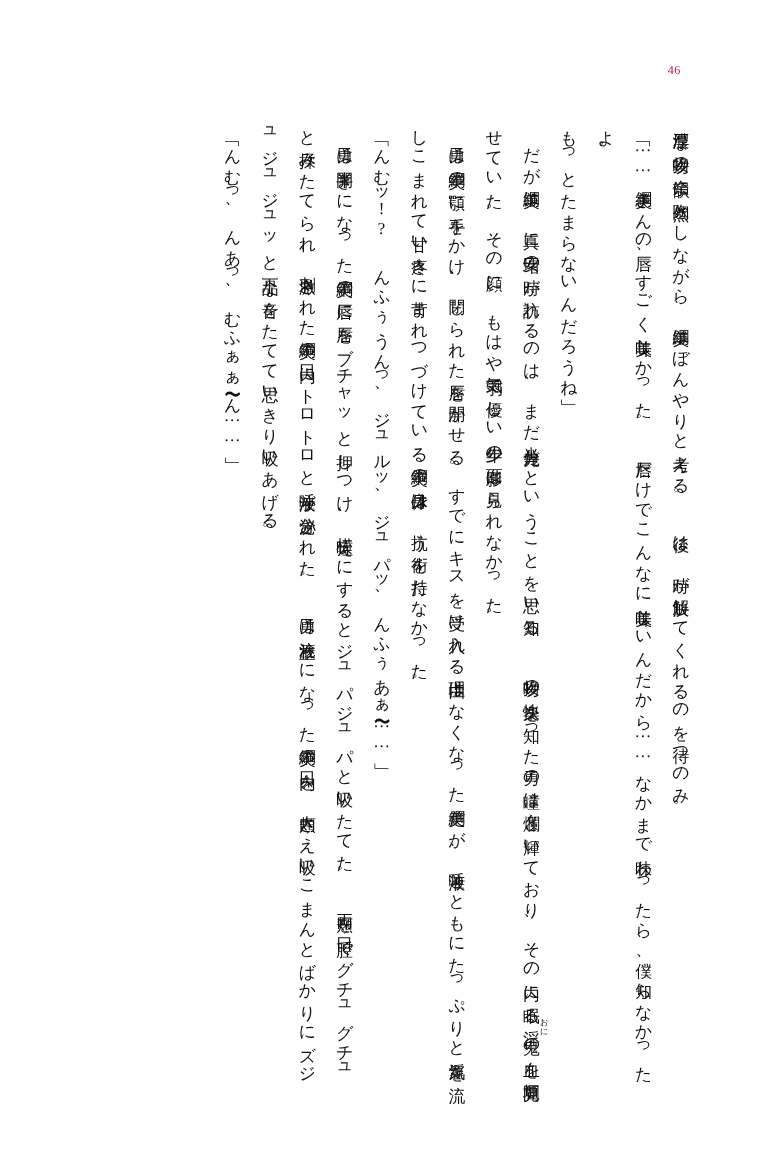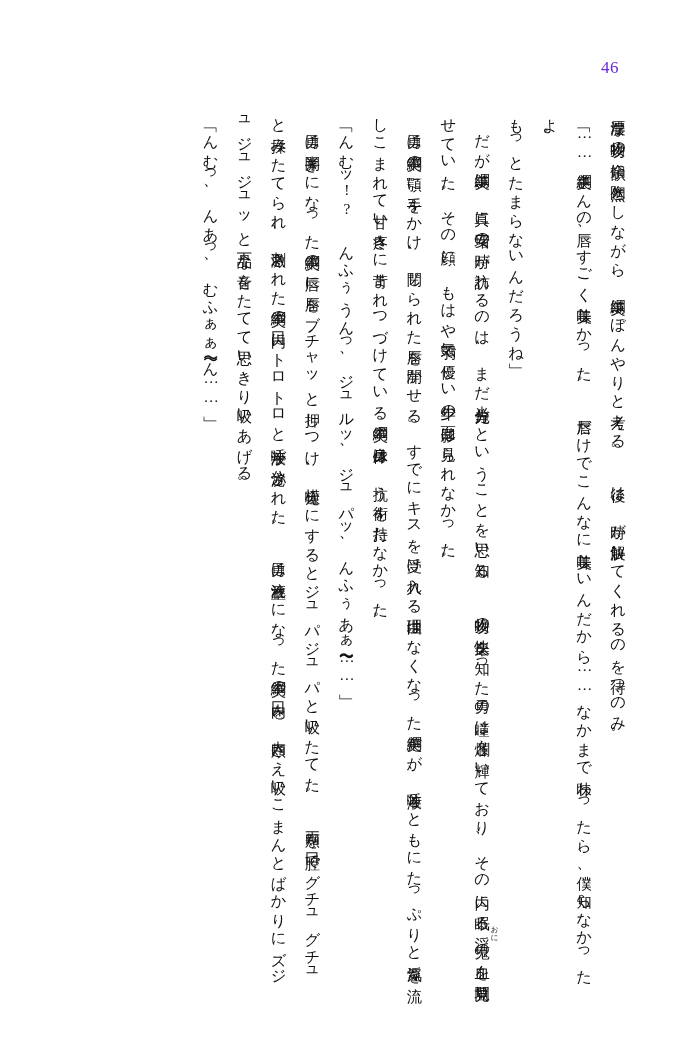--- a/index.html
+++ b/index.html
@@ -20,23 +20,23 @@
     left: 0;
     top: 0;
     width: 695px;
     height: 1050px;
     background: #fff;
   }
   .page-number {
     position: absolute;
     top: 58px;
     right: 76px;
-    font-size: 17px;
+    font-size: 11px;
     letter-spacing: 0.5px;
-    color: #6d28d9;
+    color: #be185d;
     font-family: "Liberation Serif", "DejaVu Serif", serif;
   }
   .body-text {
     position: absolute;
     top: 108px;
     right: 60px;
     left: 58px;
     height: 870px;
     writing-mode: vertical-rl;
     text-orientation: upright;

